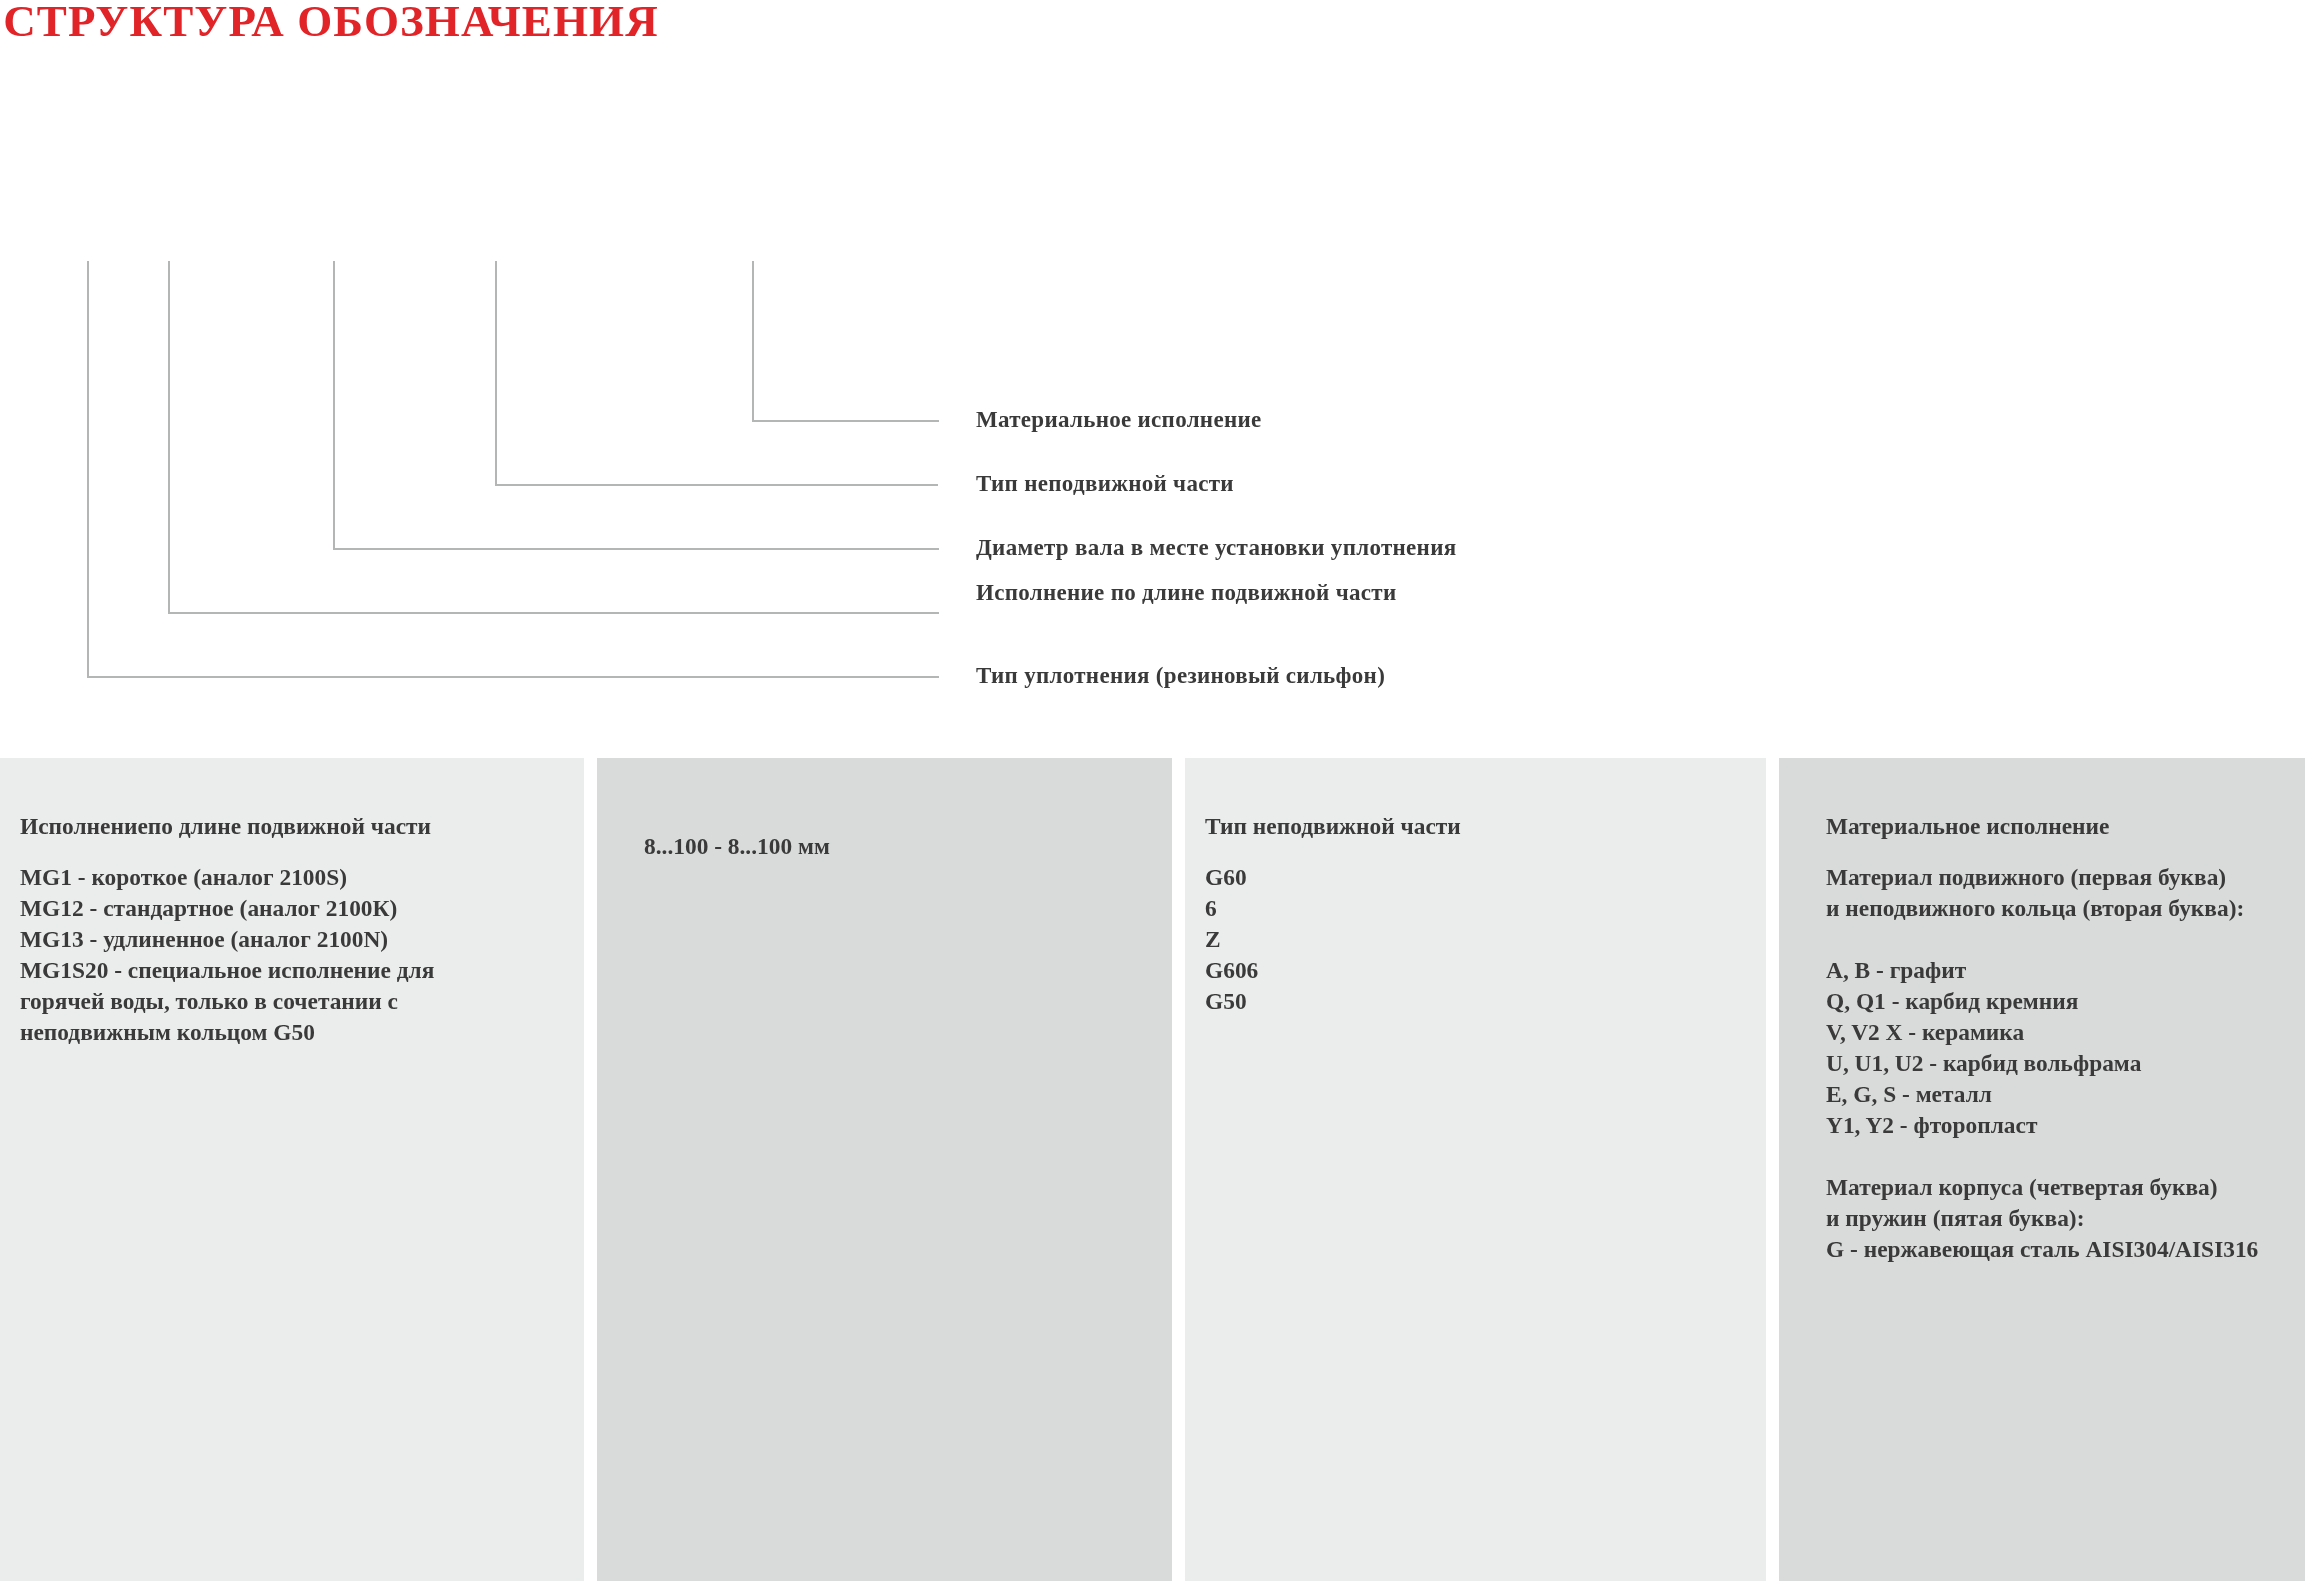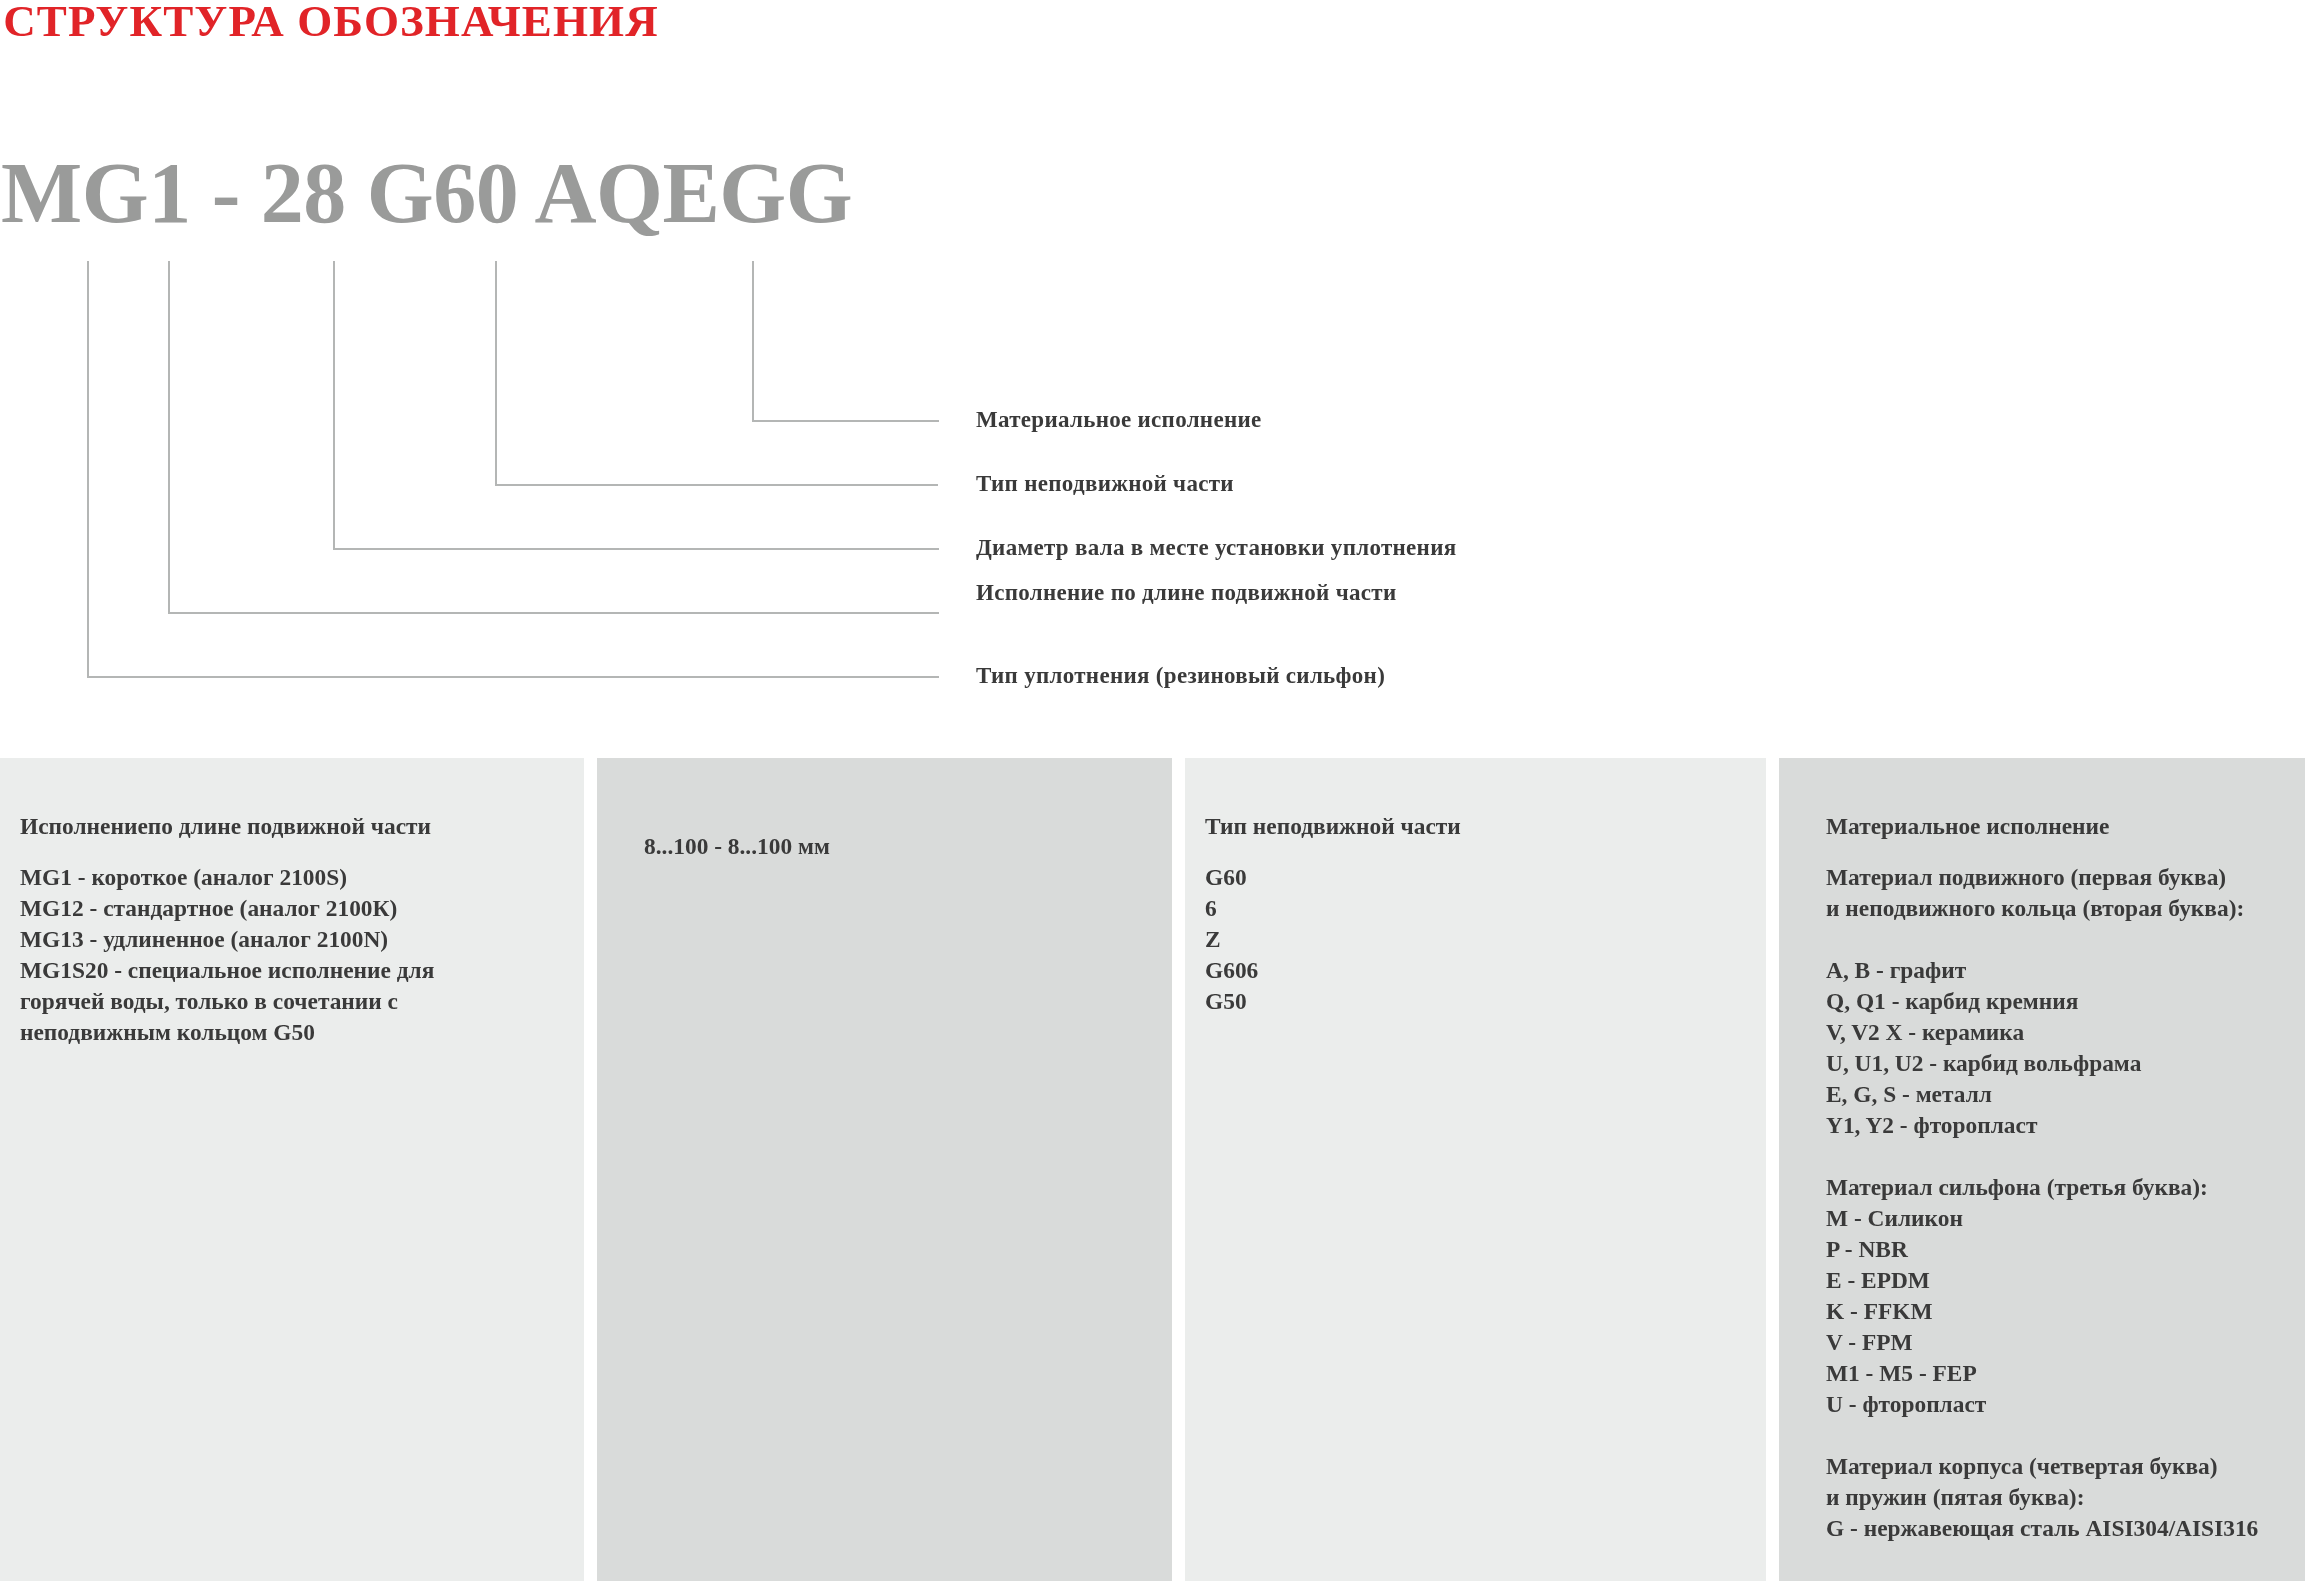--- a/index.html
+++ b/index.html
@@ -42,21 +42,20 @@
   .col .para.first{margin-top:0;}
   .col .ln{white-space:nowrap;}
 </style>
 </head>
 <body>
 
 <div class="page">
 
   <div class="title">СТРУКТУРА ОБОЗНАЧЕНИЯ</div>
 
-  <div class="code">MG1 - 28 G60 AQEGG</div>
 
   <div class="vline" style="left:752px;top:261px;height:160px;"></div>
   <div class="hline" style="left:752px;top:420px;width:187px;"></div>
 
   <div class="vline" style="left:495px;top:261px;height:224px;"></div>
   <div class="hline" style="left:495px;top:484px;width:443px;"></div>
 
   <div class="vline" style="left:333px;top:261px;height:288px;"></div>
   <div class="hline" style="left:333px;top:548px;width:606px;"></div>
 
@@ -116,30 +115,20 @@
       </div>
       <div class="para">
         <div class="ln">А, B - графит</div>
         <div class="ln">Q, Q1 - карбид кремния</div>
         <div class="ln">V, V2 X - керамика</div>
         <div class="ln">U, U1, U2 - карбид вольфрама</div>
         <div class="ln">E, G, S - металл</div>
         <div class="ln">Y1, Y2 - фторопласт</div>
       </div>
       <div class="para">
-        <div class="ln">Материал сильфона (третья буква):</div>
-        <div class="ln">M - Силикон</div>
-        <div class="ln">P - NBR</div>
-        <div class="ln">E - EPDM</div>
-        <div class="ln">K - FFKM</div>
-        <div class="ln">V - FPM</div>
-        <div class="ln">M1 - M5 - FEP</div>
-        <div class="ln">U - фторопласт</div>
-      </div>
-      <div class="para">
         <div class="ln">Материал корпуса (четвертая буква)</div>
         <div class="ln">и пружин (пятая буква):</div>
         <div class="ln">G - нержавеющая сталь AISI304/AISI316</div>
       </div>
     </div>
   </div>
 
 </div>
 
 

